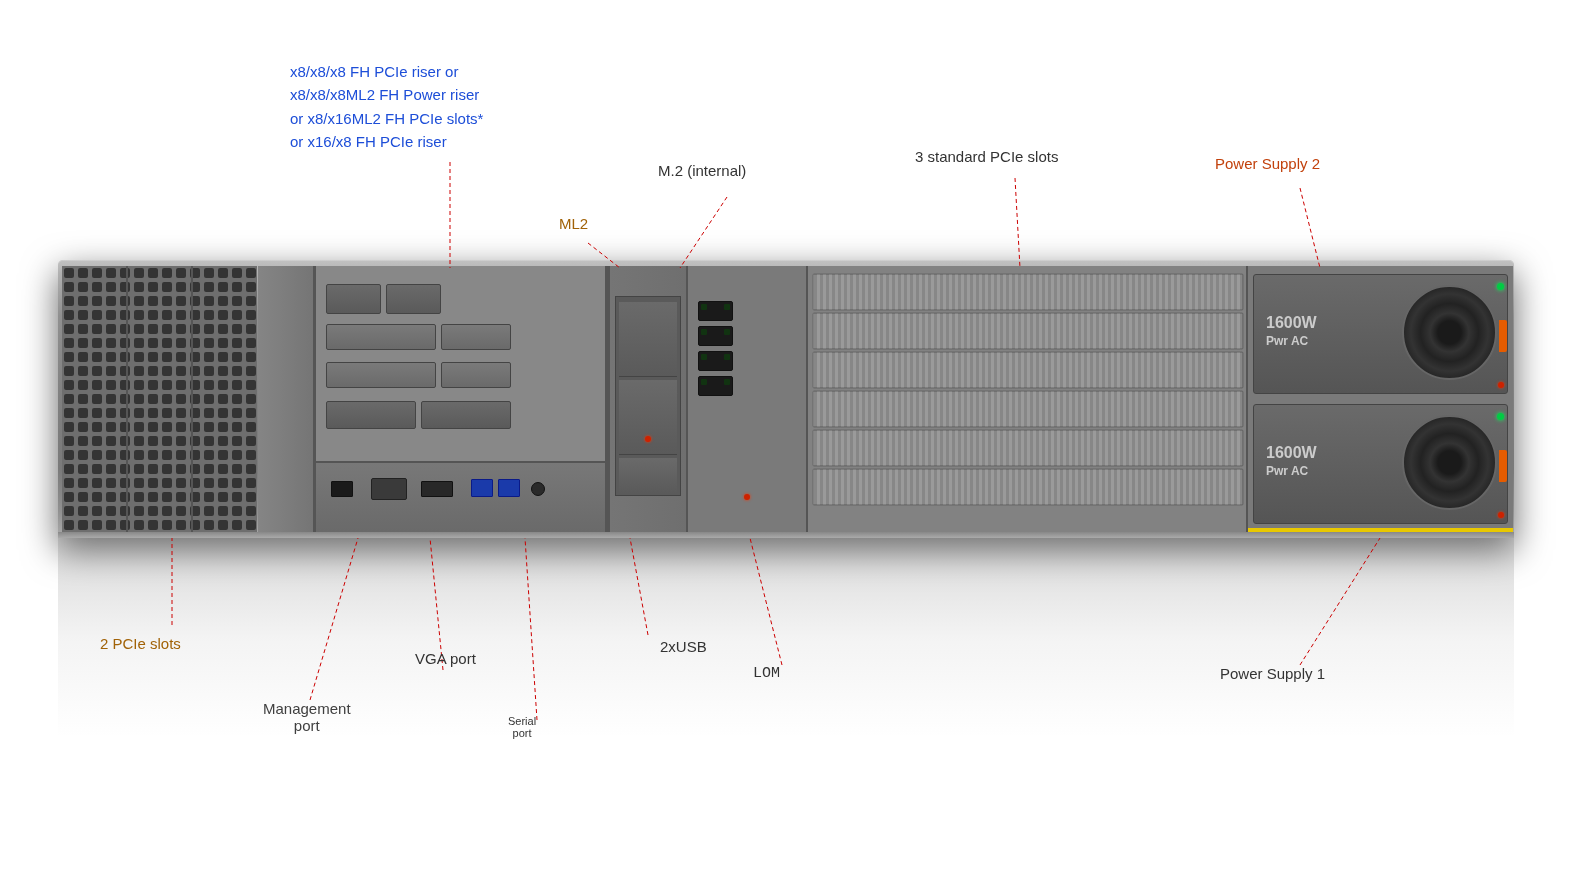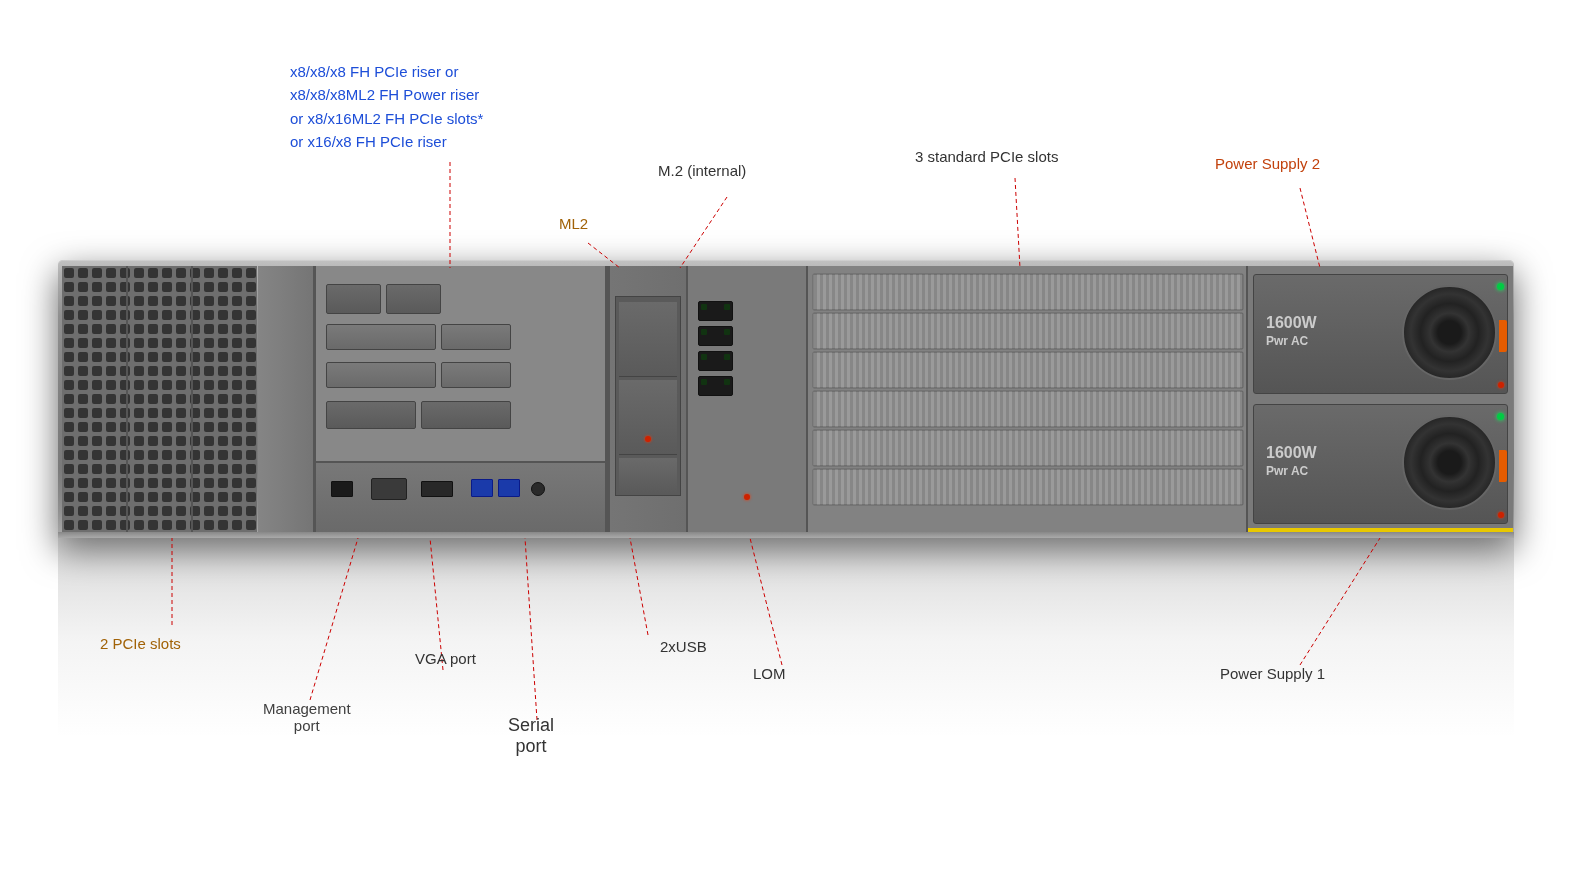--- a/index.html
+++ b/index.html
@@ -357,29 +357,29 @@
 
   <div style="position:absolute;top:700px;left:263px;color:#404040;font-size:15px;text-align:center;">
     Management<br>port
   </div>
 
   <div style="position:absolute;top:650px;left:415px;color:#333;font-size:15px;text-align:center;">
     <span>VGA
 port</span>
   </div>
 
-  <div style="position:absolute;top:715px;left:508px;color:#333;font-size:18px;text-align:center;">
+  <div style="position:absolute;top:715px;left:508px;color:#333;font-size:11px;text-align:center;">
     Serial<br>port
   </div>
 
   <div style="position:absolute;top:638px;left:612px;color:#333;font-size:15px;text-align:center;margin-left:48px;">
     <span>2xUSB</span>
   </div>
 
-  <div style="position:absolute;top:665px;left:753px;color:#333;font-size:15px;text-align:center;">
+  <div style="position:absolute;top:665px;left:753px;color:#333;font-size:15px;text-align:center;font-family:Liberation Mono, monospace;">
     <span>LOM</span>
   </div>
 
   <div style="position:absolute;top:665px;left:1220px;color:#333;font-size:15px;text-align:center;">
     <span>Power Supply 1</span>
   </div>
 
 </div>
 
 </body></html>

